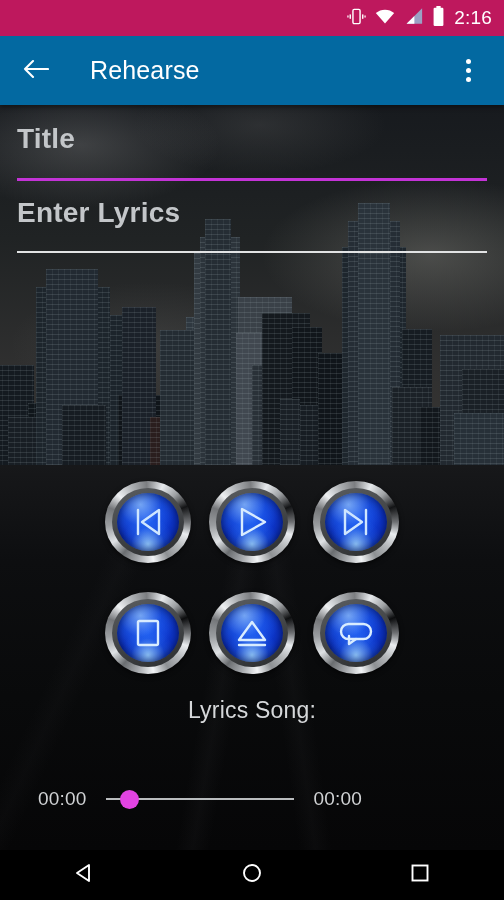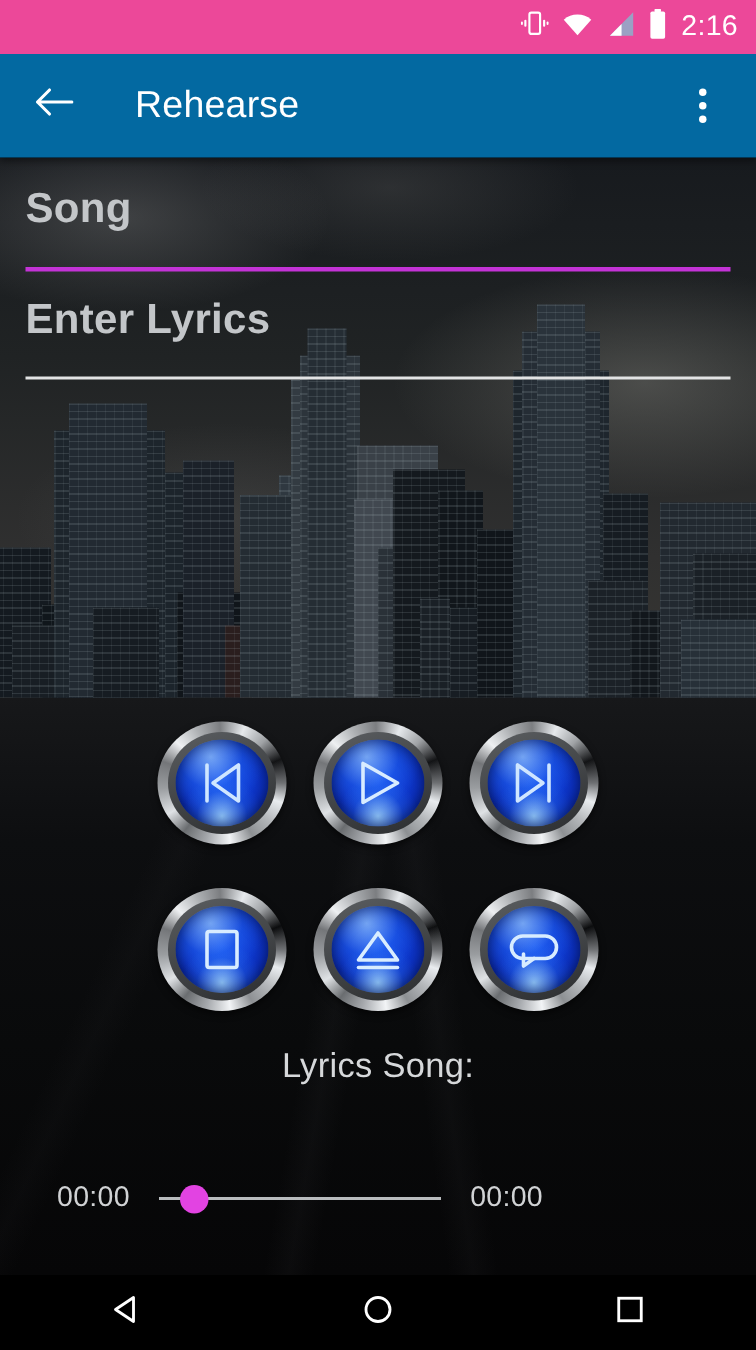--- a/index.html
+++ b/index.html
@@ -19,21 +19,21 @@
     overflow: hidden;
     background: #000;
   }
 
   
   .status-bar {
     position: absolute;
     top: 0; left: 0;
     width: 504px;
     height: 36px;
-    background: #ec4899;
+    background: #be185d;
     display: flex;
     align-items: center;
     justify-content: flex-end;
     padding-right: 12px;
     gap: 9px;
     z-index: 30;
   }
   .status-icon { display: block; }
   .status-time {
     color: #ffffff;
@@ -377,21 +377,21 @@
     <div class="app-title">Rehearse</div>
     <div class="overflow-btn">
       <i></i>
       <i></i>
       <i></i>
     </div>
   </div>
 
   <div class="fields">
     <div class="field field-title">
-      <div class="field-text" placeholder="Title">Song</div>
+      <div class="field-text" placeholder="Title">Title</div>
       <div class="field-underline"></div>
     </div>
     <div class="field field-lyrics">
       <div class="field-text" placeholder="Enter Lyrics">Enter Lyrics</div>
       <div class="field-underline"></div>
     </div>
   </div>
 
   <div class="transport">
 

